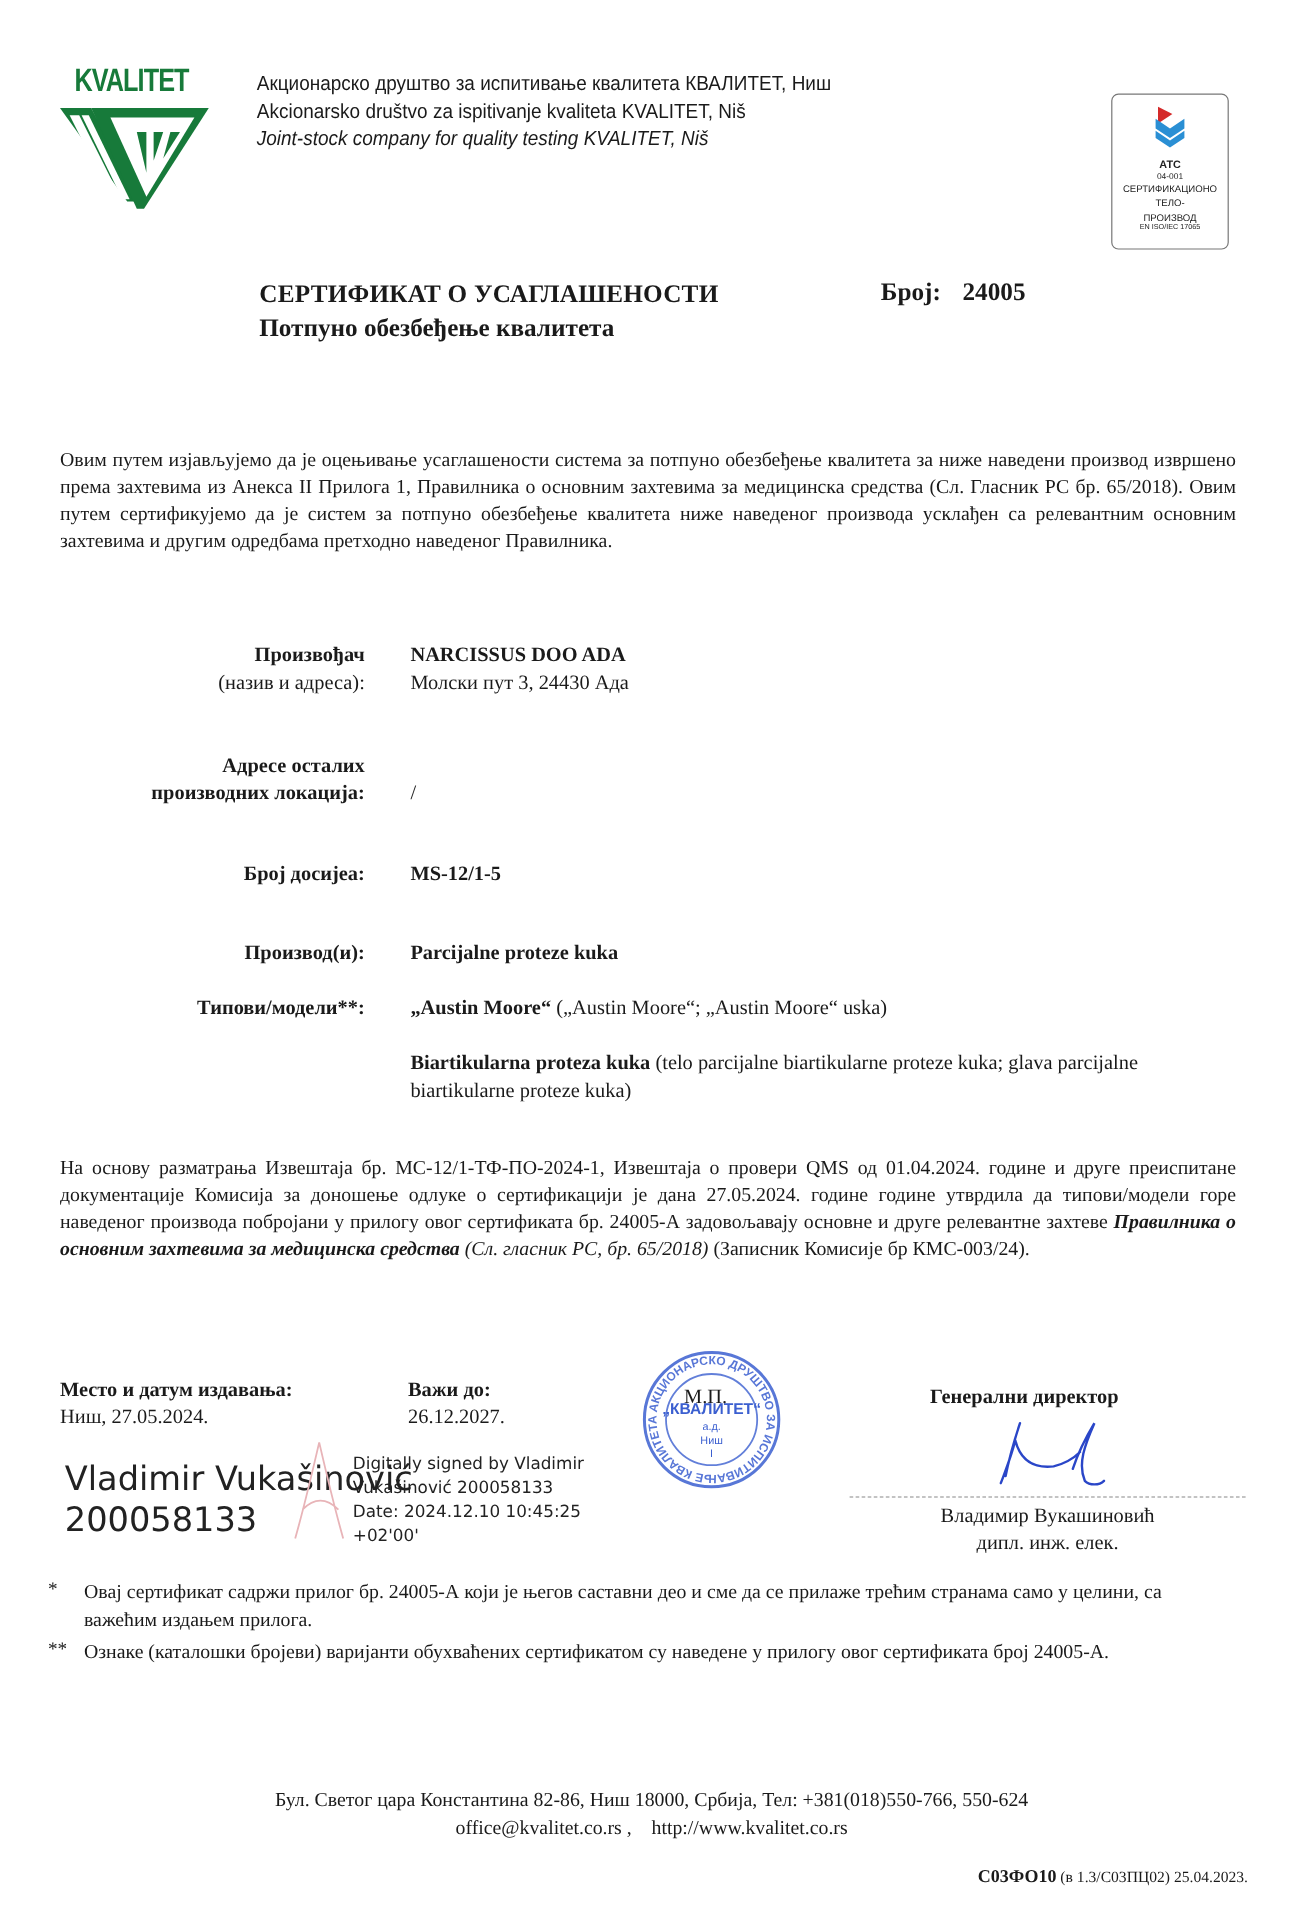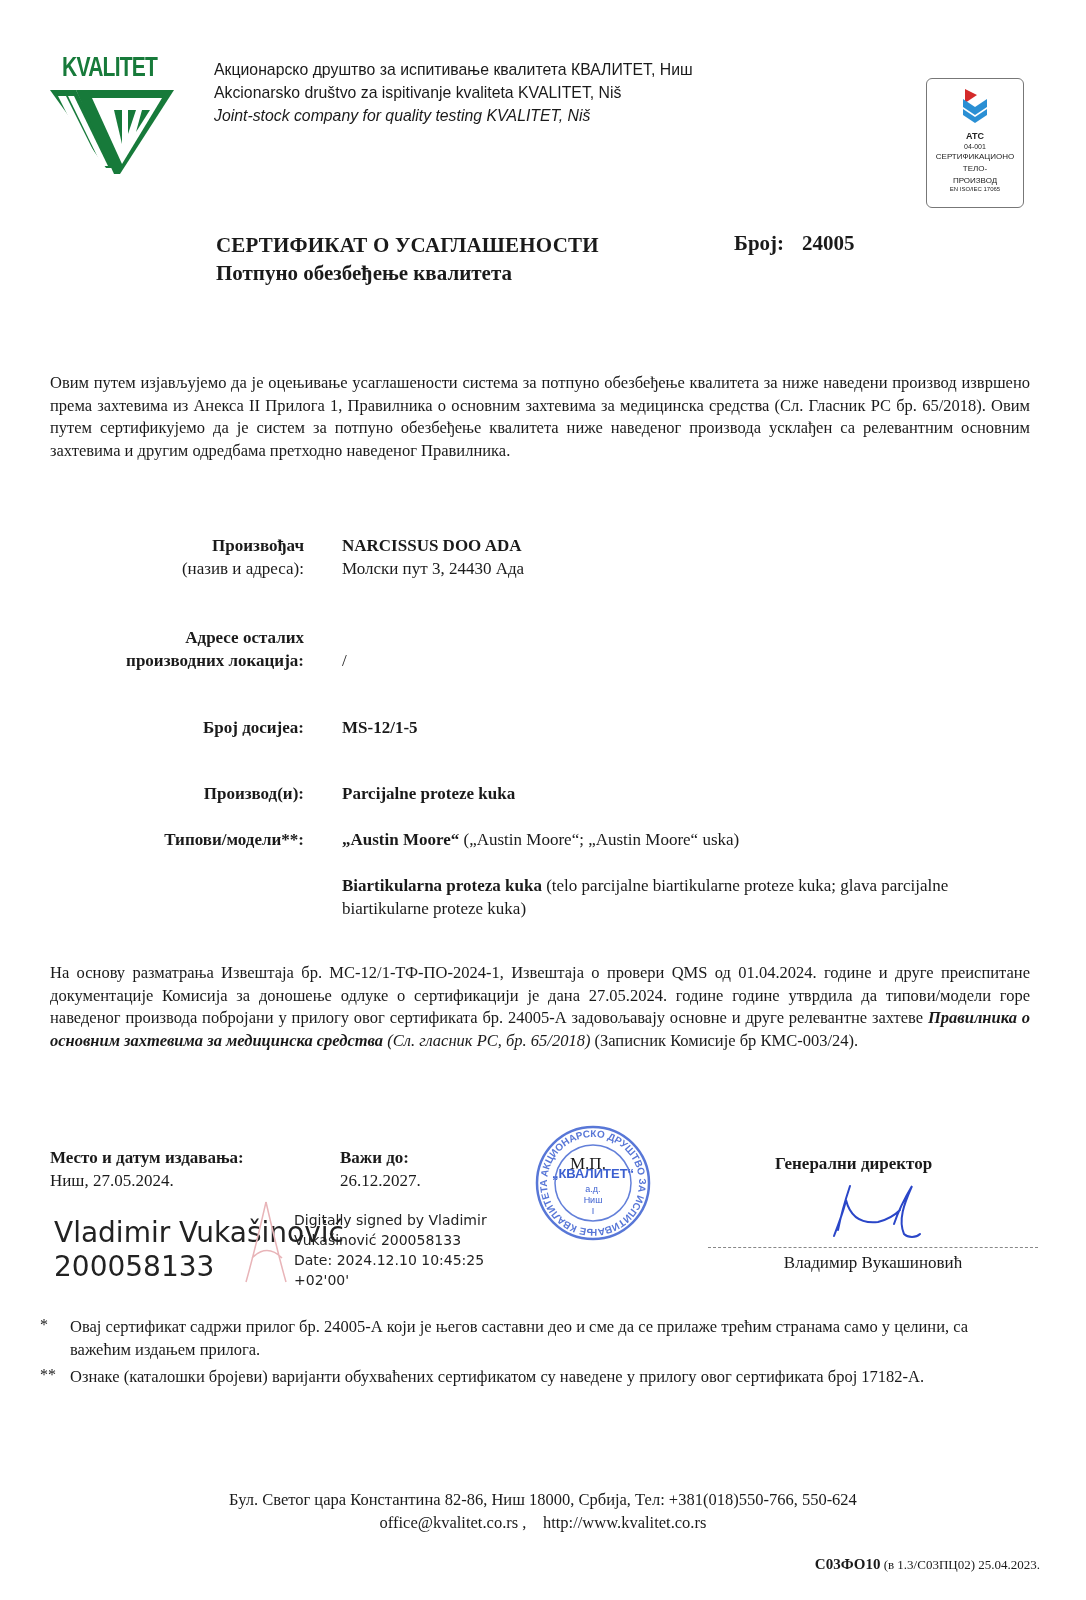--- a/index.html
+++ b/index.html
@@ -168,40 +168,41 @@
 </svg>
 <div class="abs mp">М.П.</div>
 
 <div class="abs director">Генерални директор</div>
 <svg class="abs sig" viewBox="0 0 110 60">
   <path d="M18 50 C 22 30, 28 12, 30 6 M 14 56 C 20 40, 24 30, 26 20 C 30 36, 40 44, 58 42 C 66 40, 74 36, 80 30 M 74 44 C 78 32, 86 16, 92 6 C 84 24, 78 40, 84 54 C 88 58, 96 58, 100 54" fill="none" stroke="#2a46c8" stroke-width="2" stroke-linecap="round"></path>
 </svg>
 <div class="abs sig-line"></div>
 <div class="abs dir-name">
   <div>Владимир Вукашиновић</div>
+  <div>дипл. инж. елек.</div>
 </div>
 
 <div class="abs ds-name">
   <div>Vladimir Vukašinović</div>
   <div>200058133</div>
 </div>
 <svg class="abs" style="left:242px; top:1198px; width:48px; height:88px;" viewBox="0 0 48 88">
   <path d="M24 4 C 18 30, 12 56, 4 84 M 24 4 C 30 30, 36 56, 44 84 M 10 60 C 20 50, 30 50, 40 60" fill="none" stroke="#e8b4b8" stroke-width="1.5"></path>
 </svg>
 <div class="abs ds-info">
   <div>Digitally signed by Vladimir</div>
   <div>Vukašinović 200058133</div>
   <div>Date: 2024.12.10 10:45:25</div>
   <div>+02'00'</div>
 </div>
 
 <div class="abs fn-star" style="top:1316px;">*</div>
 <div class="abs fn-text" style="top:1316px;">Овај сертификат садржи прилог бр. 24005-А који је његов саставни део и сме да се прилаже трећим странама само у целини, са важећим издањем прилога.</div>
 <div class="abs fn-star" style="top:1366px;">**</div>
-<div class="abs fn-text" style="top:1366px;">Ознаке (каталошки бројеви) варијанти обухваћених сертификатом су наведене у прилогу овог сертификата број 17182-А.</div>
+<div class="abs fn-text" style="top:1366px;">Ознаке (каталошки бројеви) варијанти обухваћених сертификатом су наведене у прилогу овог сертификата број 24005-А.</div>
 
 <div class="abs footer">
   <div>Бул. Светог цара Константина 82-86, Ниш 18000, Србија, Тел: +381(018)550-766, 550-624</div>
   <div>
     <span>office@kvalitet.co.rs</span><span> ,&nbsp;&nbsp;&nbsp; </span><span>http://www.kvalitet.co.rs</span>
   </div>
 </div>
 
 <div class="abs form-code">
   <span class="code">С03ФО10</span>

